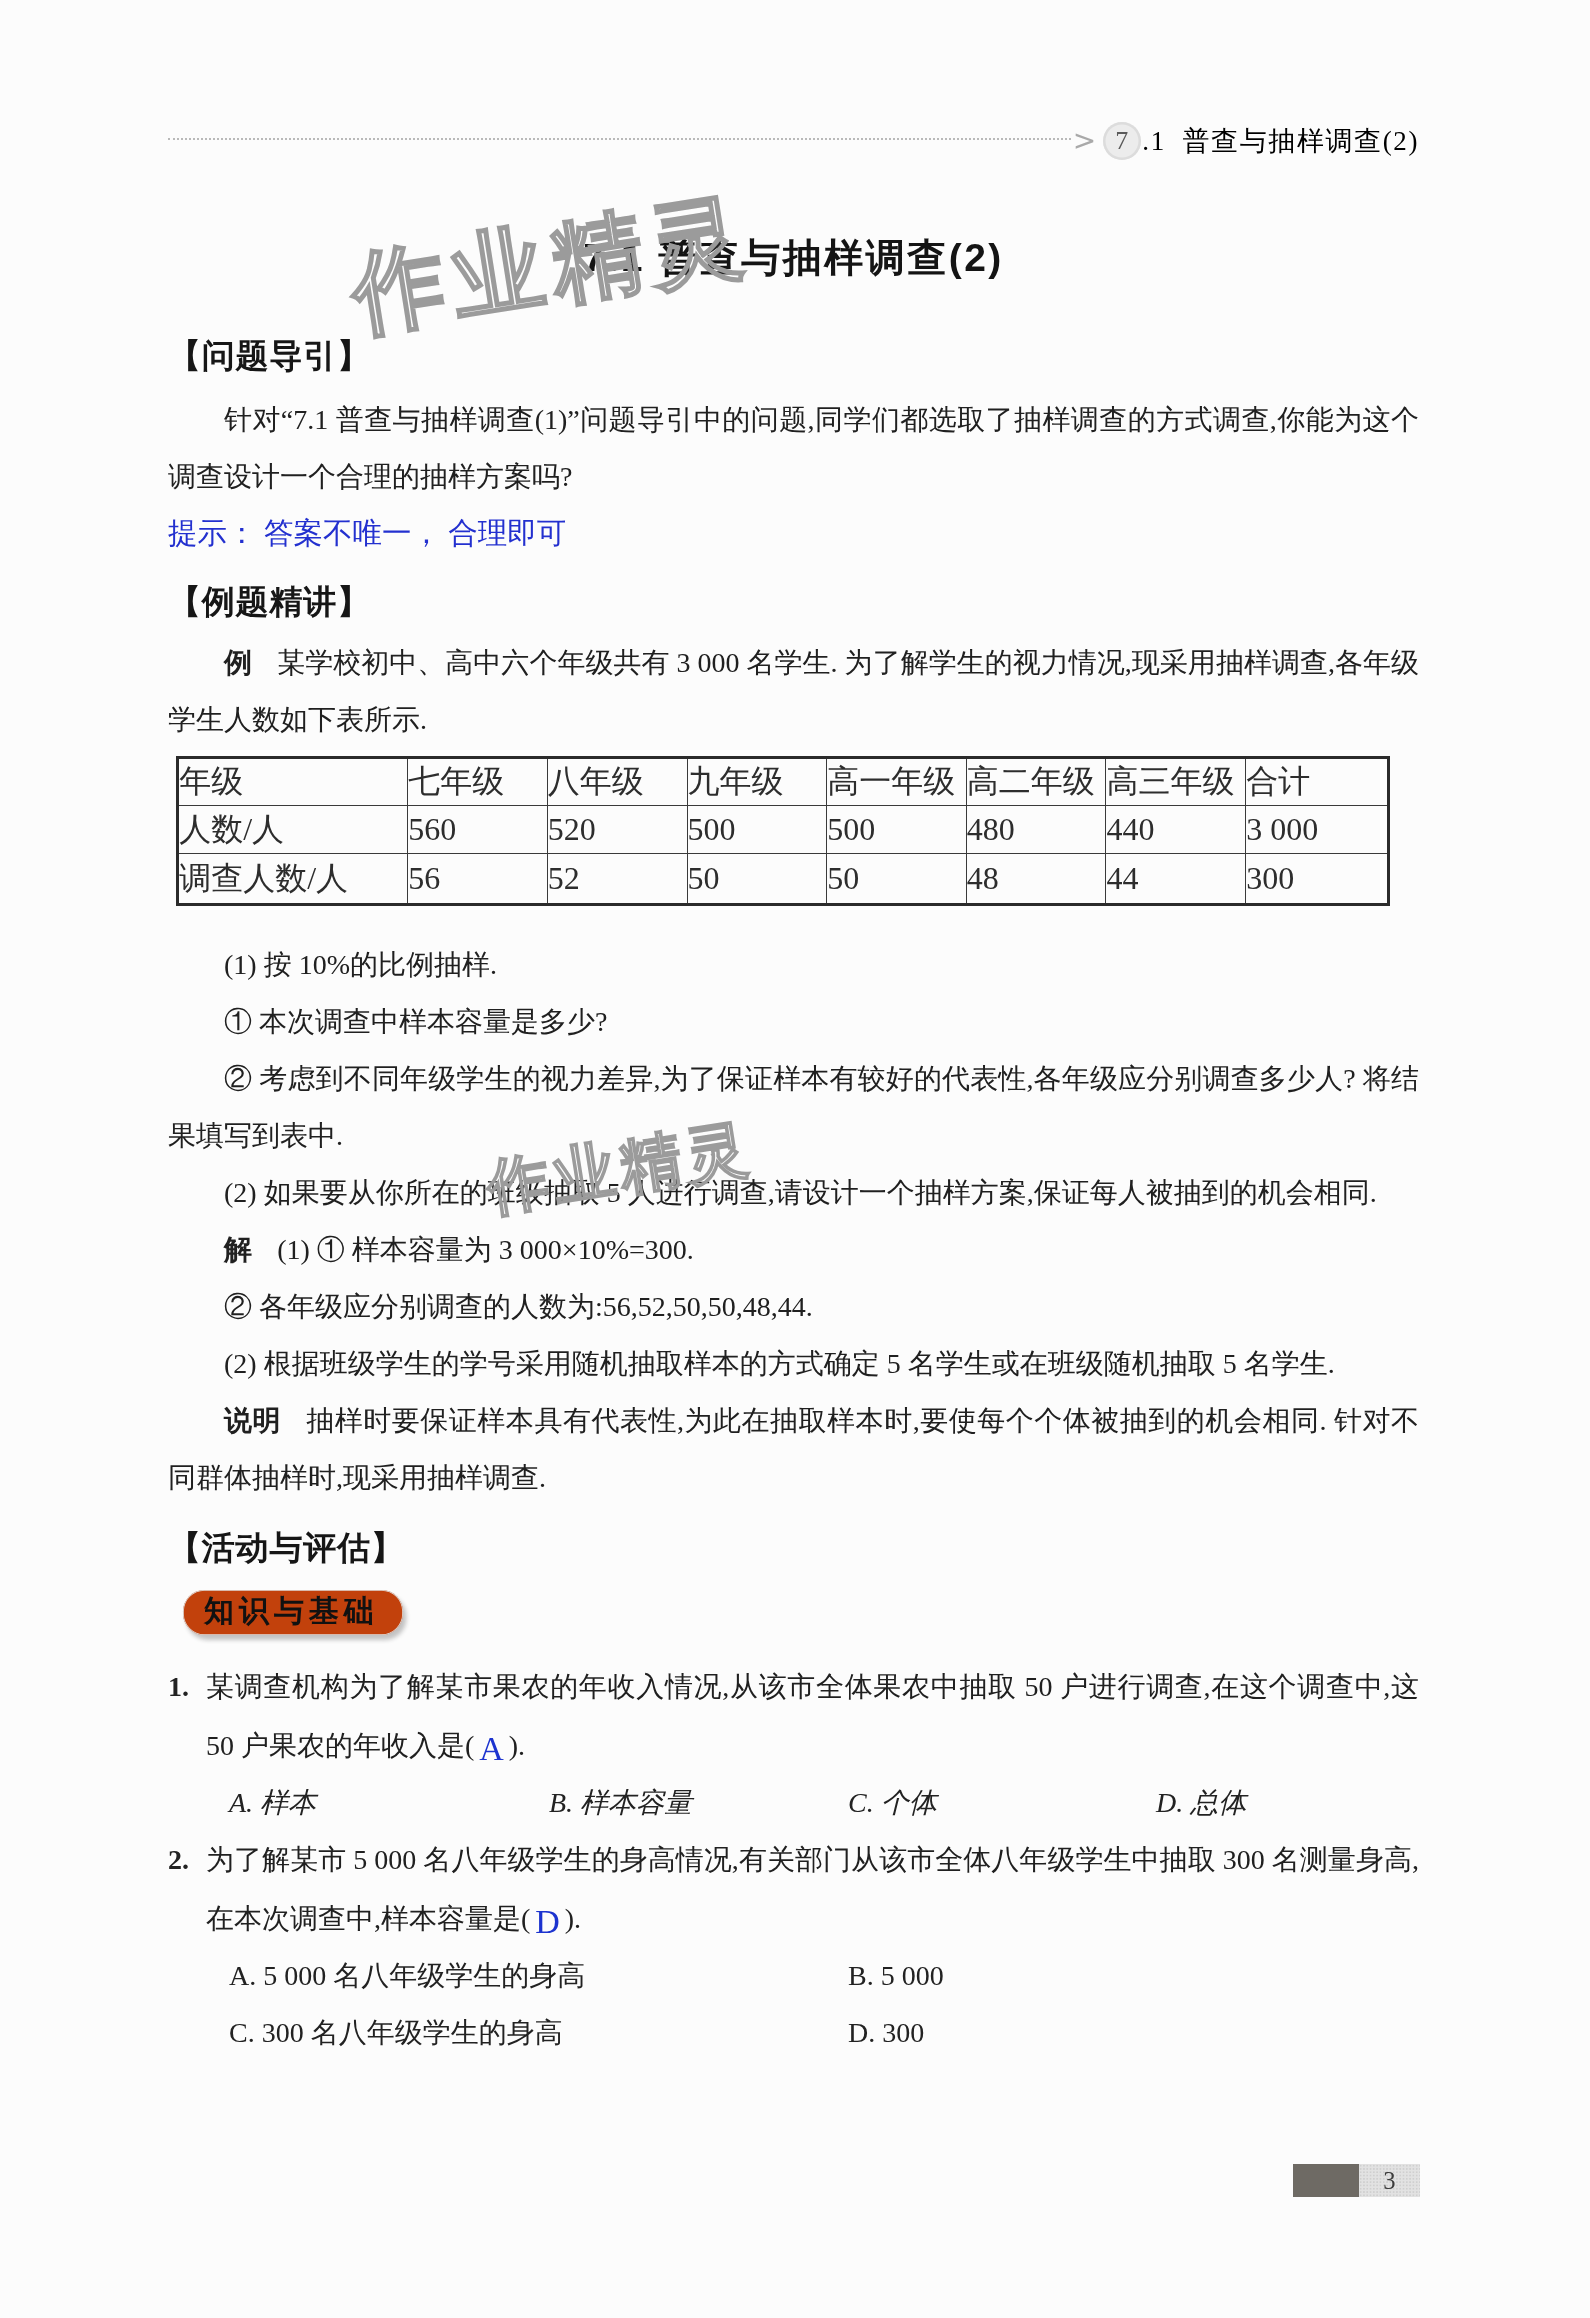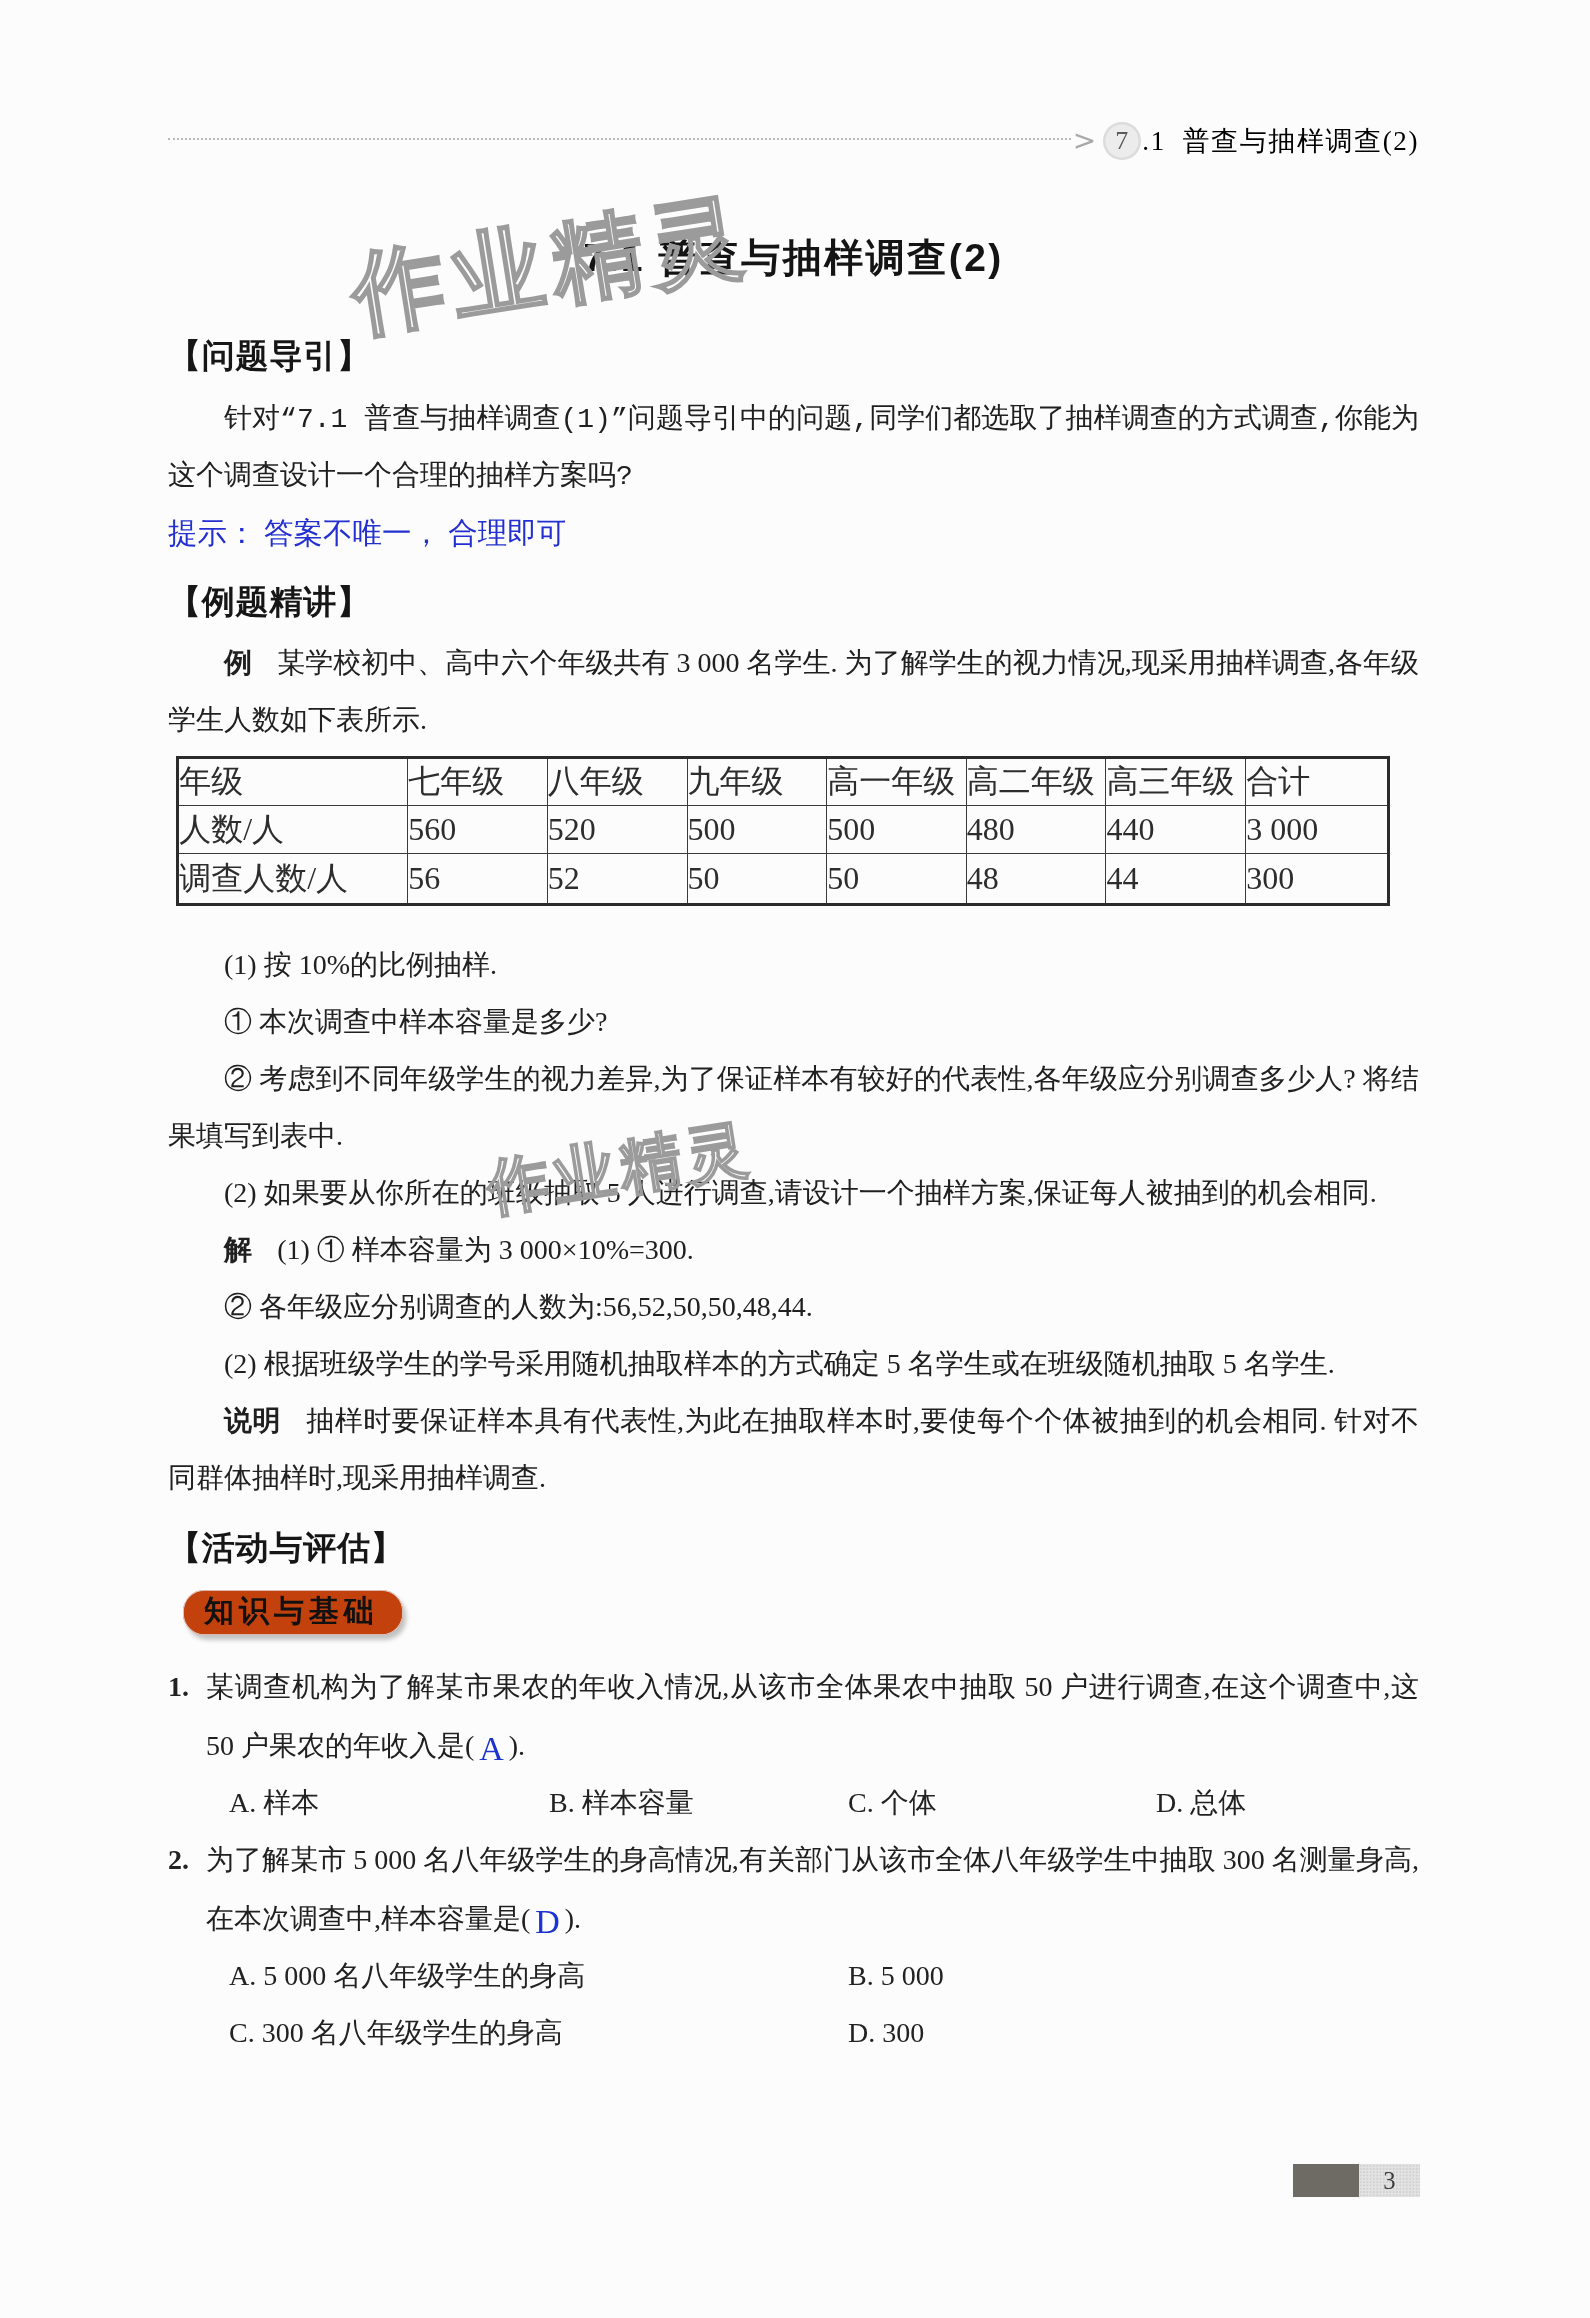--- a/index.html
+++ b/index.html
@@ -46,21 +46,21 @@
   h2.sec {
     font-family:Liberation Mono, monospace;
     font-weight:bold; font-size:33px; color:#161616; letter-spacing:0.8px;
   }
   .sec-guide   { margin-top:49px; }
   .sec-example { margin-top:18px; }
   .sec-activity{ margin-top:19.7px; }
 
   .para { font-size:28px; line-height:57px; text-align:justify; text-indent:2em; color:#202020; }
   .label { font-family:"Liberation Sans","DejaVu Sans",sans-serif; font-weight:bold; margin-right:.9em; }
-  .guide-para { margin-top:11.5px;font-family:Liberation Mono, monospace; }
+  .guide-para { margin-top:11.5px; }
   .hint { font-size:29.5px; line-height:57px; color:#2330cf; }
 
   .example-intro { margin-top:9.8px; }
 
   
   table.grade {
     margin:8.2px 0 0 8.2px; width:1214px;
     border-collapse:collapse; table-layout:fixed;
     border:3.3px solid #2b2b2b;
   }
@@ -83,21 +83,21 @@
     box-shadow:3.3px 4.9px 4.1px #c3c3c3, inset 0 0 0 0.8px #e0e0e0;
   }
   .question { position:relative; padding-left:38px; margin-top:0; }
   .q1 { margin-top:23px; }
   .q-num { position:absolute; left:0; top:0; font-weight:bold; font-size:28px; line-height:57px; }
   .q-text { font-size:28px; line-height:57px; text-align:justify; color:#202020; }
   .ans {
     color:#1c33cf; font-size:34px; font-weight:500;
     position:relative; top:4.9px; padding:0 4.9px;
   }
-  .opts4 { display:grid; grid-template-columns:320px 299px 308px auto; padding-left:23px; font-size:28px; line-height:57px; }
+  .opts4 { display:grid; grid-template-columns:320px 299px 308px auto; padding-left:23px; font-size:28px; line-height:57px;font-style:italic; }
   .opts2 { display:grid; grid-template-columns:619px auto; padding-left:23px; font-size:28px; line-height:57px; }
   .opt { white-space:pre; }
 
   
   .footer { position:absolute; left:1293px; top:2164px; display:flex; }
   .footer .darkbox { width:66px; height:33px; background:#6e6a64; }
   .footer .pagebox {
     width:61px; height:33px; background:#e2e2e2;
     background-image:radial-gradient(#cfcfcf 0.8px, transparent 0.8px); background-size:3.3px 3.3px;
     display:flex; align-items:center; justify-content:center;

